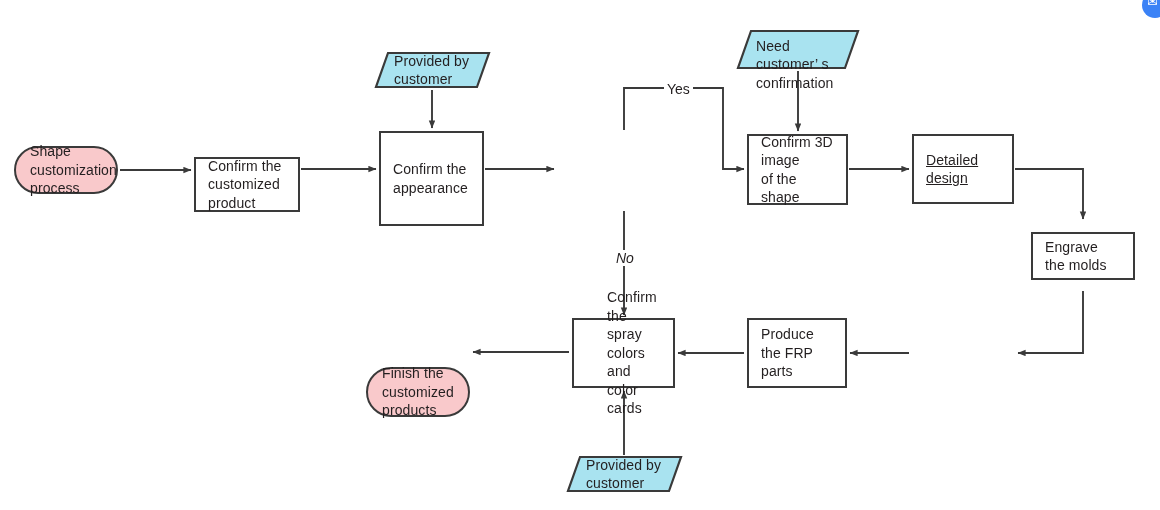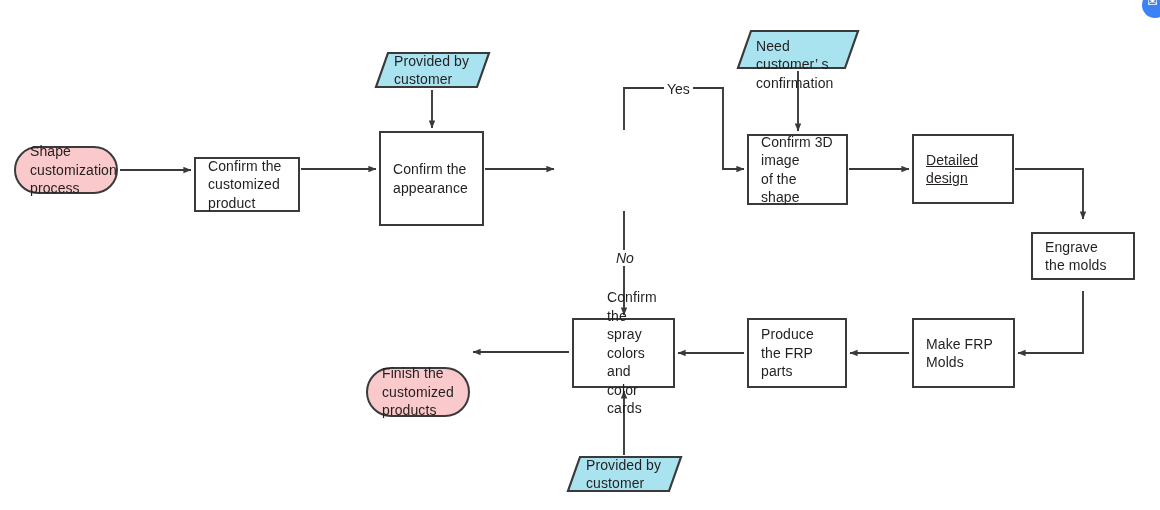--- a/index.html
+++ b/index.html
@@ -192,23 +192,20 @@
   </div>
 
   <div class="node proc" style="left:912px; top:134px; width:102px; height:70px;text-decoration:underline;">
     <span class="label">Detailed design</span>
   </div>
 
   <div class="node proc" style="left:1031px; top:222px; width:104px; height:48px;margin-top:10px;">
     <span class="label">Engrave the molds</span>
   </div>
 
-  <div class="node proc" style="left:912px; top:318px; width:103px; height:70px;">
-    <span class="label">Make FRP Molds</span>
-  </div>
 
   <div class="node proc" style="left:747px; top:318px; width:100px; height:70px;justify-content:center;">
     <span class="label">Produce the FRP parts</span>
   </div>
 
   <div class="node proc" style="left:572px; top:318px; width:103px; height:70px;padding-left:33px;">
     <span class="label">Confirm the spray
 colors and color cards</span>
   </div>
 

